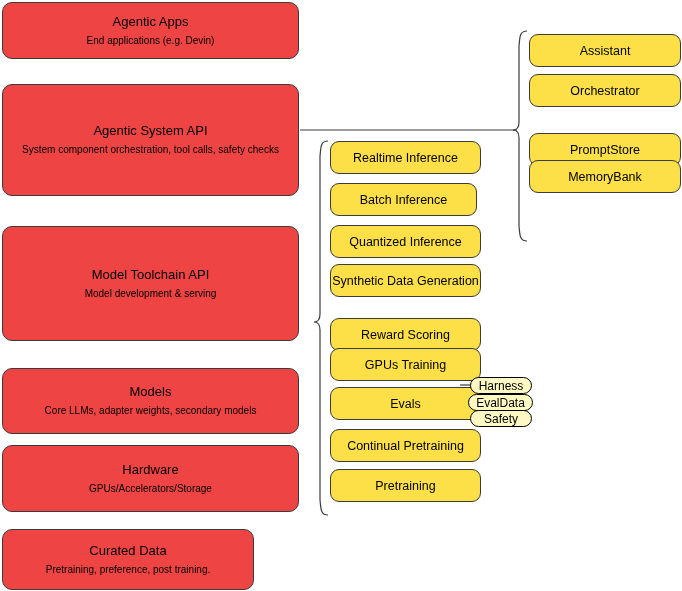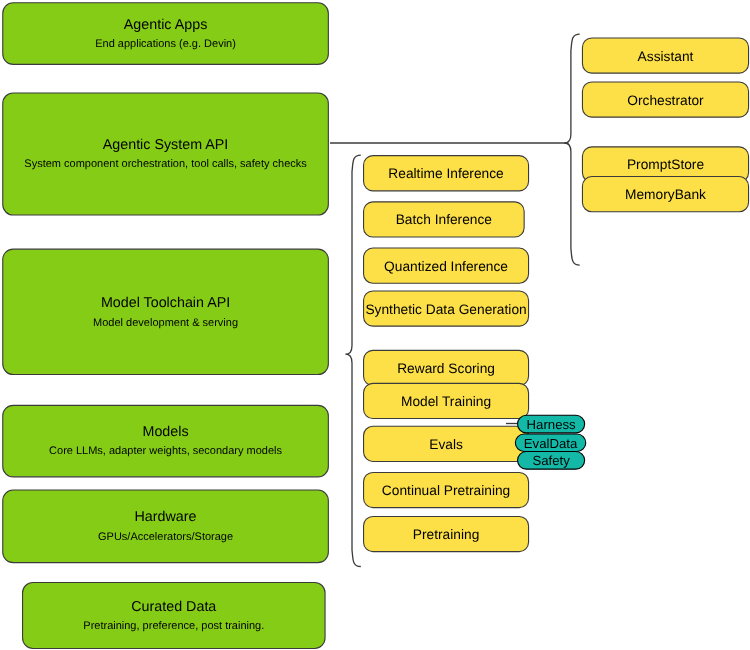--- a/index.html
+++ b/index.html
@@ -15,21 +15,21 @@
     color: #000000;
   }
   #diagram {
     position: absolute;
     inset: 0;
   }
   .node {
     position: absolute;
     border: 1px solid #3b3b3b;
     border-radius: 10px;
-    background: #84cc16;
+    background: #ef4444;
     display: flex;
     flex-direction: column;
     align-items: center;
     justify-content: center;
     text-align: center;
     line-height: 1.25;
   }
   .node .title {
     font-size: 13px;
     color: #000;
@@ -53,21 +53,21 @@
     justify-content: center;
     font-size: 12.5px;
     color: #000;
     text-align: center;
   }
   
   .pill {
     position: absolute;
     border: 1.3px solid #000;
     border-radius: 999px;
-    background: #14b8a6;
+    background: #fef9c3;
     display: flex;
     align-items: center;
     justify-content: center;
     font-size: 12px;
     color: #000;
     z-index: 5;
   }
   svg.lines {
     position: absolute;
     left: 0; top: 0;
@@ -128,42 +128,42 @@
   <div class="node stack-left" style="left:2px; top:368px; width:297px; height:66px;">
     <div class="title">Models</div>
     <div class="subtitle">Core LLMs, adapter weights, secondary models</div>
   </div>
 
   <div class="node stack-left" style="left:2px; top:445px; width:297px; height:67px;">
     <div class="title">Hardware</div>
     <div class="subtitle">GPUs/Accelerators/Storage</div>
   </div>
 
-  <div class="node stack-left" style="left:2px; top:529px; width:276px; height:61px;margin-left:18px;">
+  <div class="node stack-left" style="left:2px; top:529px; width:252px; height:61px;">
     <div class="title">Curated Data</div>
     <div class="subtitle">Pretraining, preference, post training.</div>
   </div>
 
   <div class="chip" style="left:330px; top:141px; width:151px; height:33px;">
     <span>Realtime Inference</span>
   </div>
   <div class="chip" style="left:330px; top:183px; width:147px; height:33px;">
     <span>Batch Inference</span>
   </div>
   <div class="chip" style="left:330px; top:225px; width:151px; height:33px;">
     <span>Quantized Inference</span>
   </div>
   <div class="chip" style="left:330px; top:264px; width:151px; height:33px;">
     <span>Synthetic Data Generation</span>
   </div>
   <div class="chip" style="left:330px; top:306px; width:151px; height:33px;margin-top:12px;">
     <span>Reward Scoring</span>
   </div>
   <div class="chip" style="left:330px; top:348px; width:151px; height:33px;">
-    <span>Model Training</span>
+    <span>GPUs Training</span>
   </div>
   <div class="chip" style="left:330px; top:387px; width:151px; height:33px;">
     <span>Evals</span>
   </div>
   <div class="chip" style="left:330px; top:429px; width:151px; height:33px;">
     <span>Continual Pretraining</span>
   </div>
   <div class="chip" style="left:330px; top:469px; width:151px; height:33px;">
     <span>Pretraining</span>
   </div>

